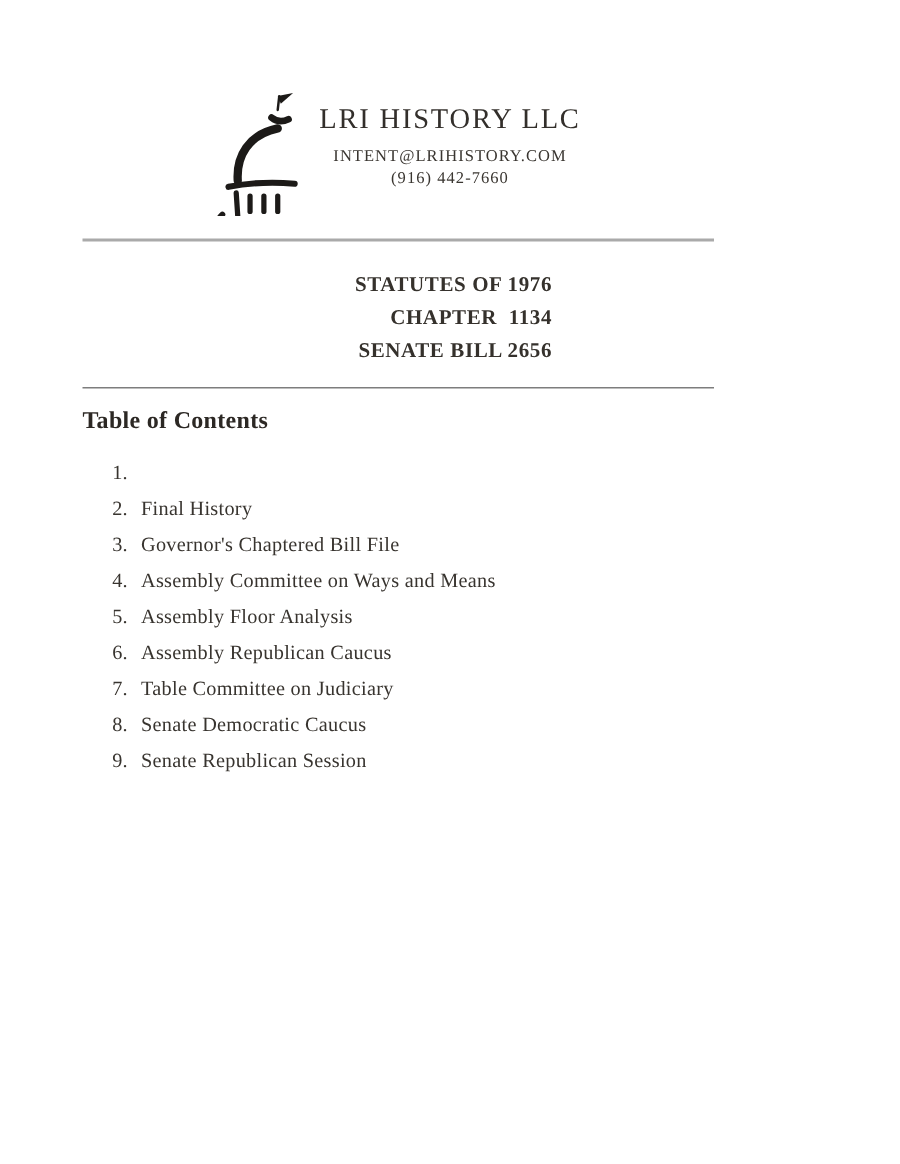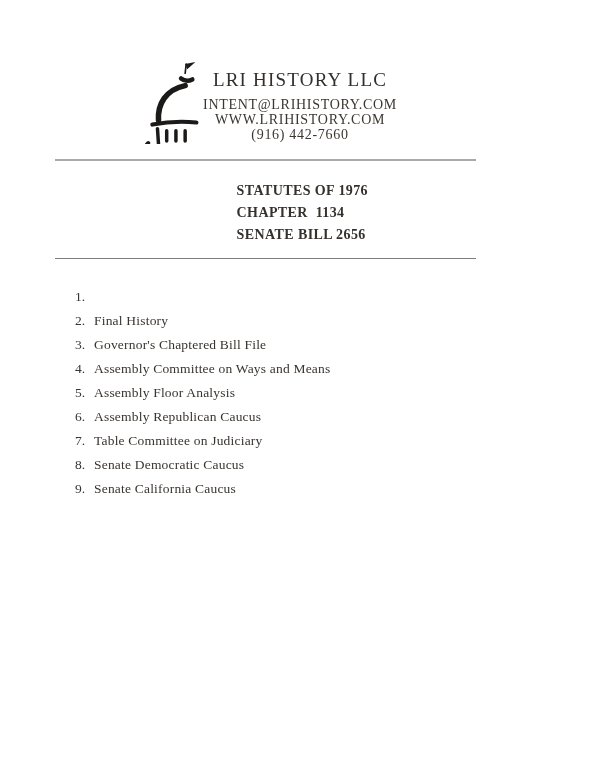--- a/index.html
+++ b/index.html
@@ -32,21 +32,21 @@
     text-align: center;
     line-height: 1;
   }
   .company-name {
     font-size: 19px;
     letter-spacing: 1.2px;
     color: #332f2b;
     margin-bottom: 8px;
   }
   .contact-line {
-    font-size: 14px;
+    font-size: 11px;
     letter-spacing: 0.7px;
     color: #3a3631;
     line-height: 15px;
   }
   
   .rule {
     position: absolute;
     left: 55px;
     width: 463px;
     border: none;
@@ -61,21 +61,21 @@
   .rule-bottom {
     top: 258px;
     height: 1px;
     background: #7d7d7d;
   }
   
   .case-info {
     position: absolute;
     top: 180px;
     right: 108px;
-    text-align: left;
+    text-align: right;
   }
   .case-line {
     font-size: 14px;
     font-weight: bold;
     line-height: 22px;
     letter-spacing: 0.4px;
     color: #35312c;
     white-space: pre;
   }
   
@@ -137,36 +137,36 @@
         <path d="M28,68 L28,78" stroke-width="3.4"></path>
         <path d="M37,68 L37,78" stroke-width="3.4"></path>
         <path d="M46,68 L46,78" stroke-width="3.4"></path>
 
         <path d="M10,80 C2,88 10,91 24,91 C48,92.5 66,89 74,84" stroke-width="3.8"></path>
       </svg>
     </div>
     <div class="company">
       <div class="company-name">LRI HISTORY LLC</div>
       <div class="contact-line">INTENT@LRIHISTORY.COM</div>
-      <div class="contact-line">WWW.LRIHISTORY.COM</div>
       <div class="contact-line">(916) 442-7660</div>
     </div>
   </header>
 
   <hr class="rule rule-top">
 
   <section class="case-info">
     <div class="case-line">STATUTES OF 1976</div>
     <div class="case-line">CHAPTER  1134</div>
     <div class="case-line">SENATE BILL 2656</div>
   </section>
 
   <hr class="rule rule-bottom">
 
   <section class="toc">
+    <h2 class="toc-title">Table of Contents</h2>
     <div class="toc-list">
       <div class="toc-row">
         <span class="toc-num">1.</span>
       </div>
       <div class="toc-row">
         <span class="toc-num">2.</span>
         <span class="toc-label">Final History</span>
       </div>
       <div class="toc-row">
         <span class="toc-num">3.</span>
@@ -187,18 +187,18 @@
       <div class="toc-row">
         <span class="toc-num">7.</span>
         <span class="toc-label">Table Committee on Judiciary</span>
       </div>
       <div class="toc-row">
         <span class="toc-num">8.</span>
         <span class="toc-label">Senate Democratic Caucus</span>
       </div>
       <div class="toc-row">
         <span class="toc-num">9.</span>
-        <span class="toc-label">Senate California Caucus</span>
+        <span class="toc-label">Senate Republican Session</span>
       </div>
     </div>
   </section>
 
 </div>
 
 </body></html>

